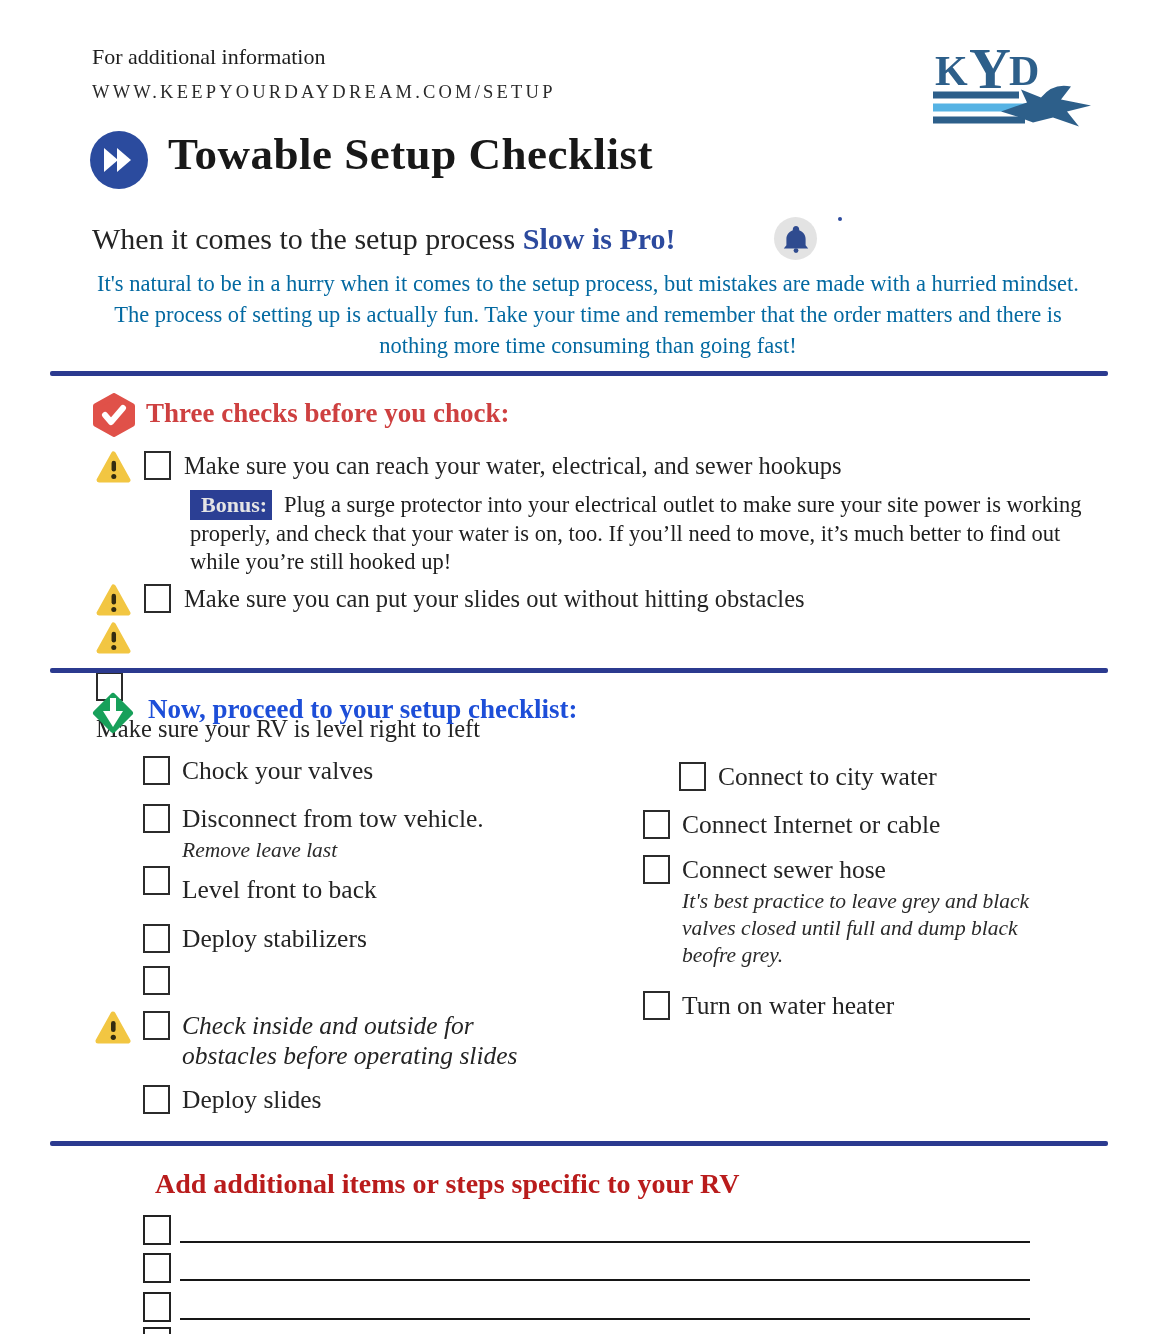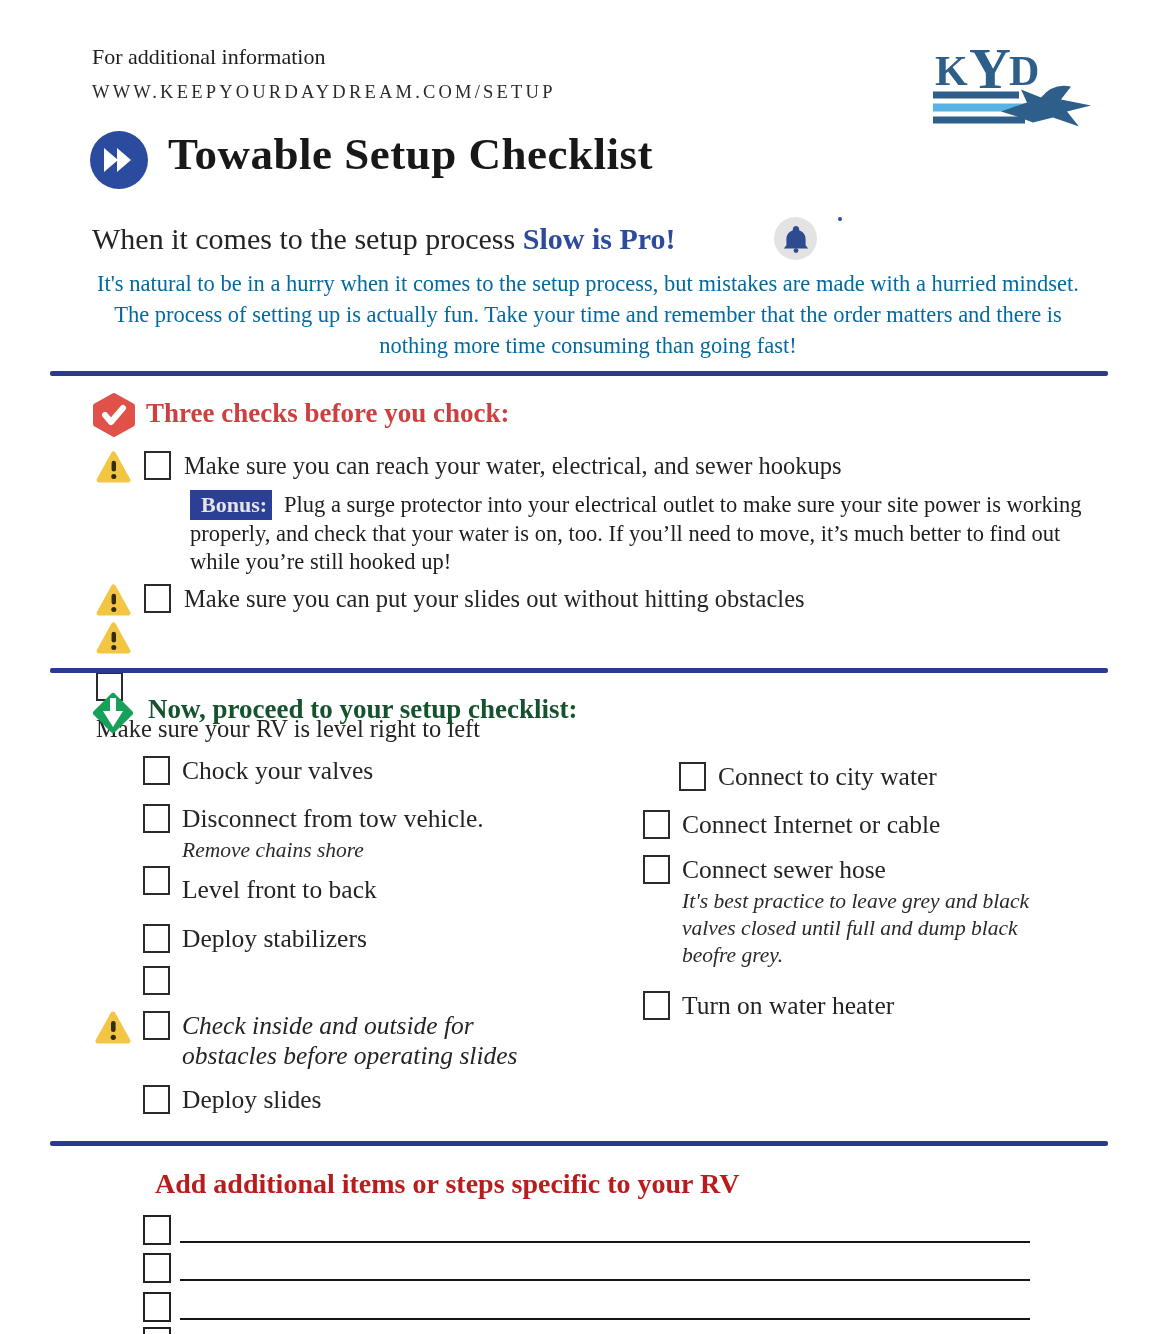--- a/index.html
+++ b/index.html
@@ -21,21 +21,21 @@
   .bell-wrap{left:774px;top:217px;width:43px;height:43px;border-radius:50%;background:#e3e3e3;display:flex;align-items:center;justify-content:center;}
   .stray-dot{left:838px;top:217px;width:4px;height:4px;border-radius:50%;background:#2c4a9e;}
   .intro-par{left:92px;top:268px;width:992px;font-size:22.5px;line-height:31px;color:#0369a1;text-align:center;}
   
   .divider{left:50px;width:1058px;height:5px;background:#2b3a8f;border-radius:2px;}
   .d1{top:371px;} .d2{top:668px;} .d3{top:1141px;}
   
   .checks-icon{left:92px;top:393px;width:44px;height:44px;}
   .checks-head{left:146px;top:398px;font-size:27px;font-weight:700;color:#ce4040;}
   .setup-icon{left:90px;top:690px;width:46px;height:46px;}
-  .setup-head{left:148px;top:694px;font-size:27px;font-weight:700;color:#14532d;}
+  .setup-head{left:148px;top:694px;font-size:27px;font-weight:700;color:#1d4ed8;}
   .add-head{left:155px;top:1168px;font-size:28px;font-weight:700;color:#b91c1c;}
   
   .row{display:flex;align-items:flex-start;gap:12px;}
   .cb{width:27px;height:29px;border:2px solid #2b2b2b;background:#fff;flex:none;box-sizing:border-box;}
   .lbl{font-size:24.5px;color:#242424;line-height:30px;margin-top:0;}
   .setup .lbl{font-size:25.5px;}
   .warn{flex:none;}
   .note{font-style:italic;font-size:21.5px;line-height:27px;color:#2a2a2a;margin-top:3px;}
   .italic .lbl{font-style:italic;}
   .rnote{width:362px;}
@@ -151,21 +151,21 @@
 
   <div class="abs row setup" style="left:143px;top:756px;">
     <span class="cb"></span>
     <span class="lbl">Chock your valves</span>
   </div>
 
   <div class="abs row setup" style="left:143px;top:804px;">
     <span class="cb"></span>
     <div>
       <div class="lbl">Disconnect from tow vehicle.</div>
-      <div class="note">Remove chains shore</div>
+      <div class="note">Remove leave last</div>
     </div>
   </div>
 
   <div class="abs row setup" style="left:143px;top:866px;">
     <span class="cb"></span>
     <span class="lbl" style="margin-top:9px;">Level front to back</span>
   </div>
 
   <div class="abs row setup" style="left:143px;top:924px;">
     <span class="cb"></span>

